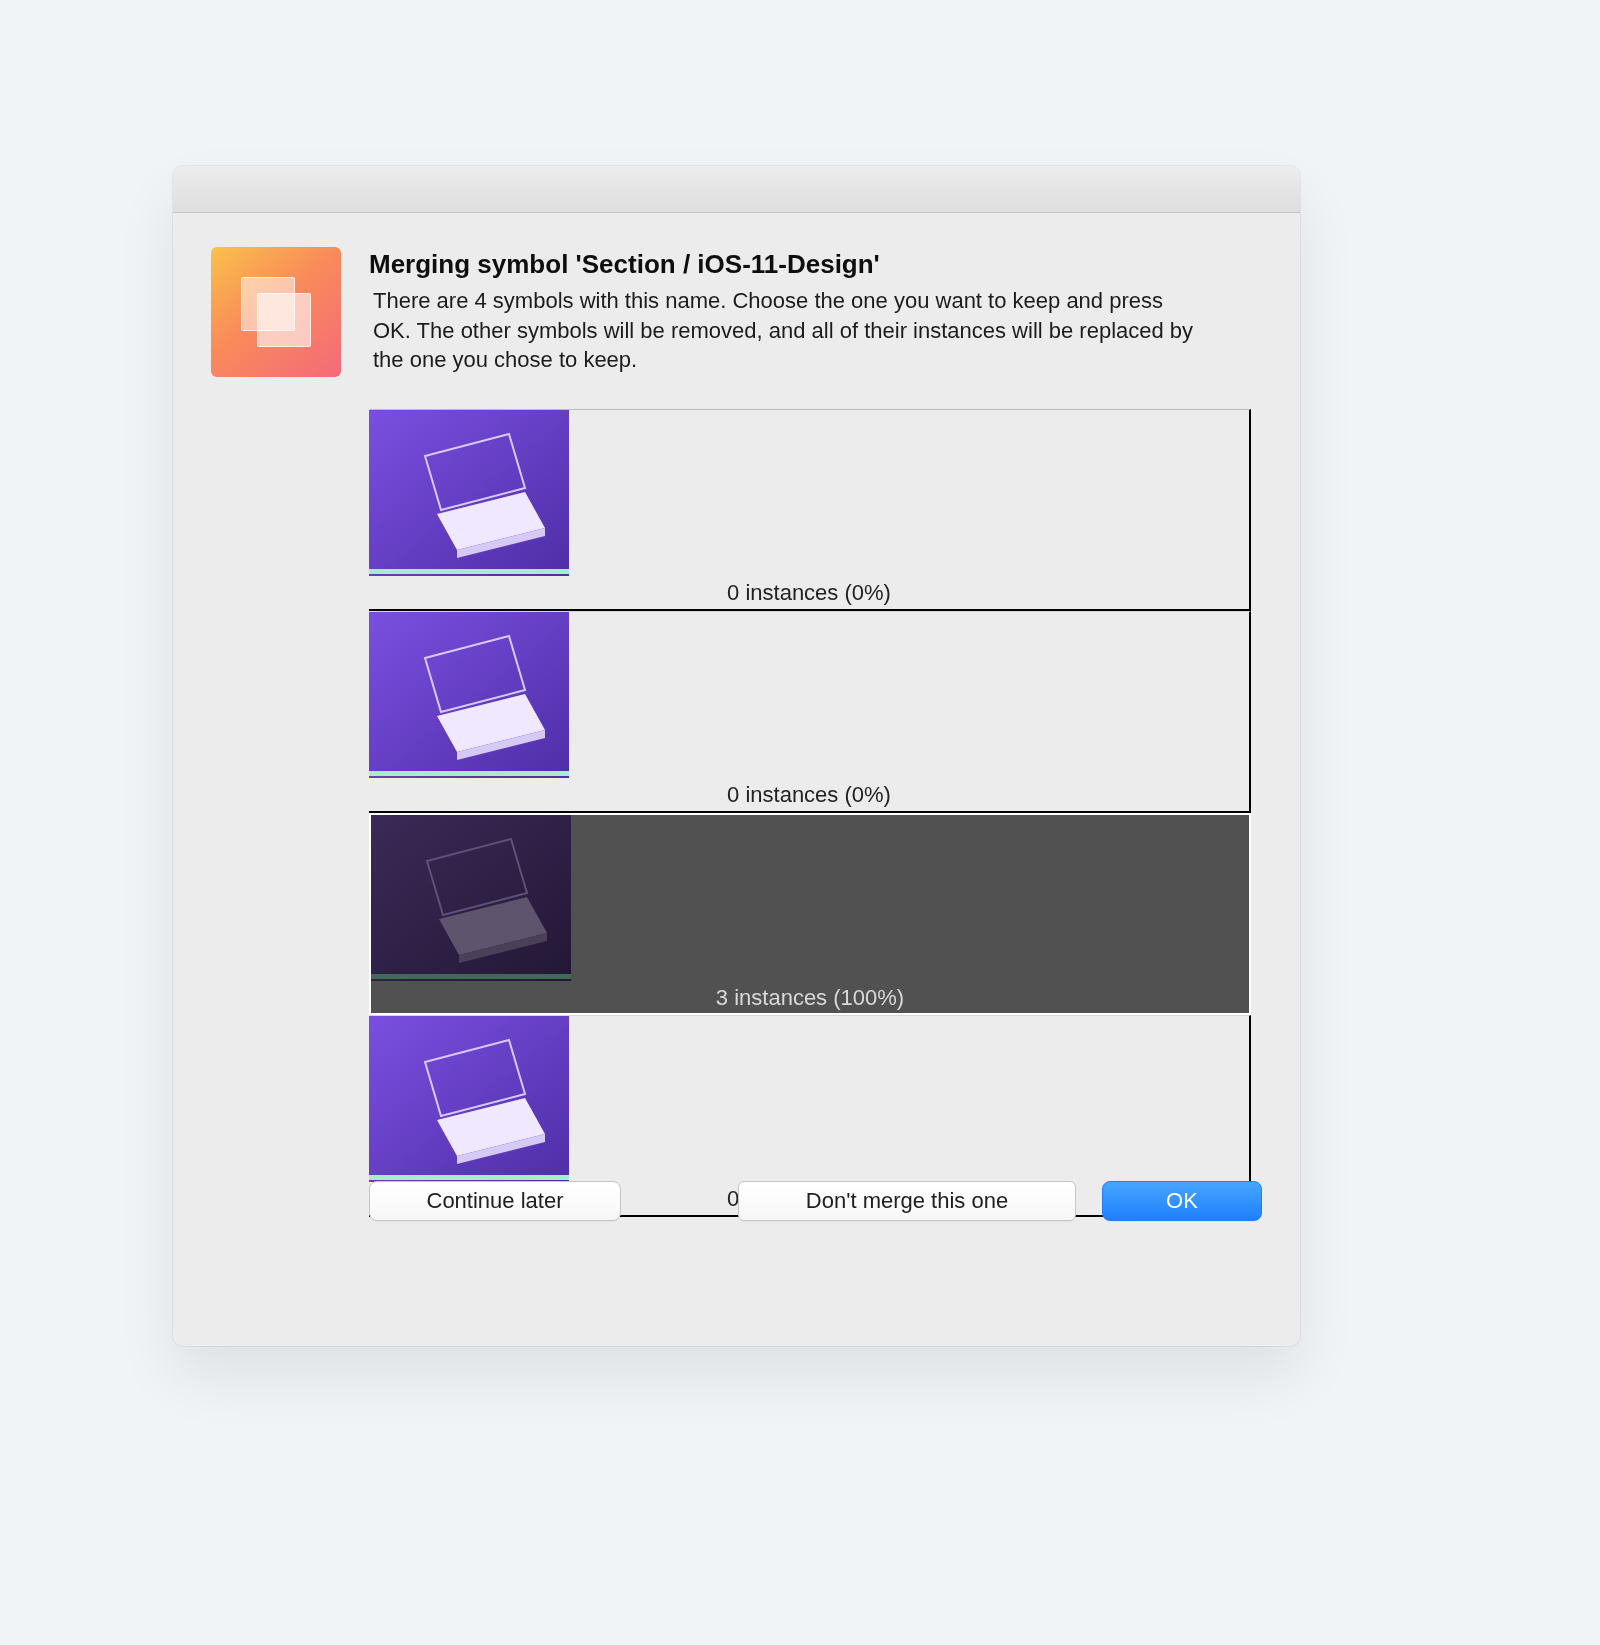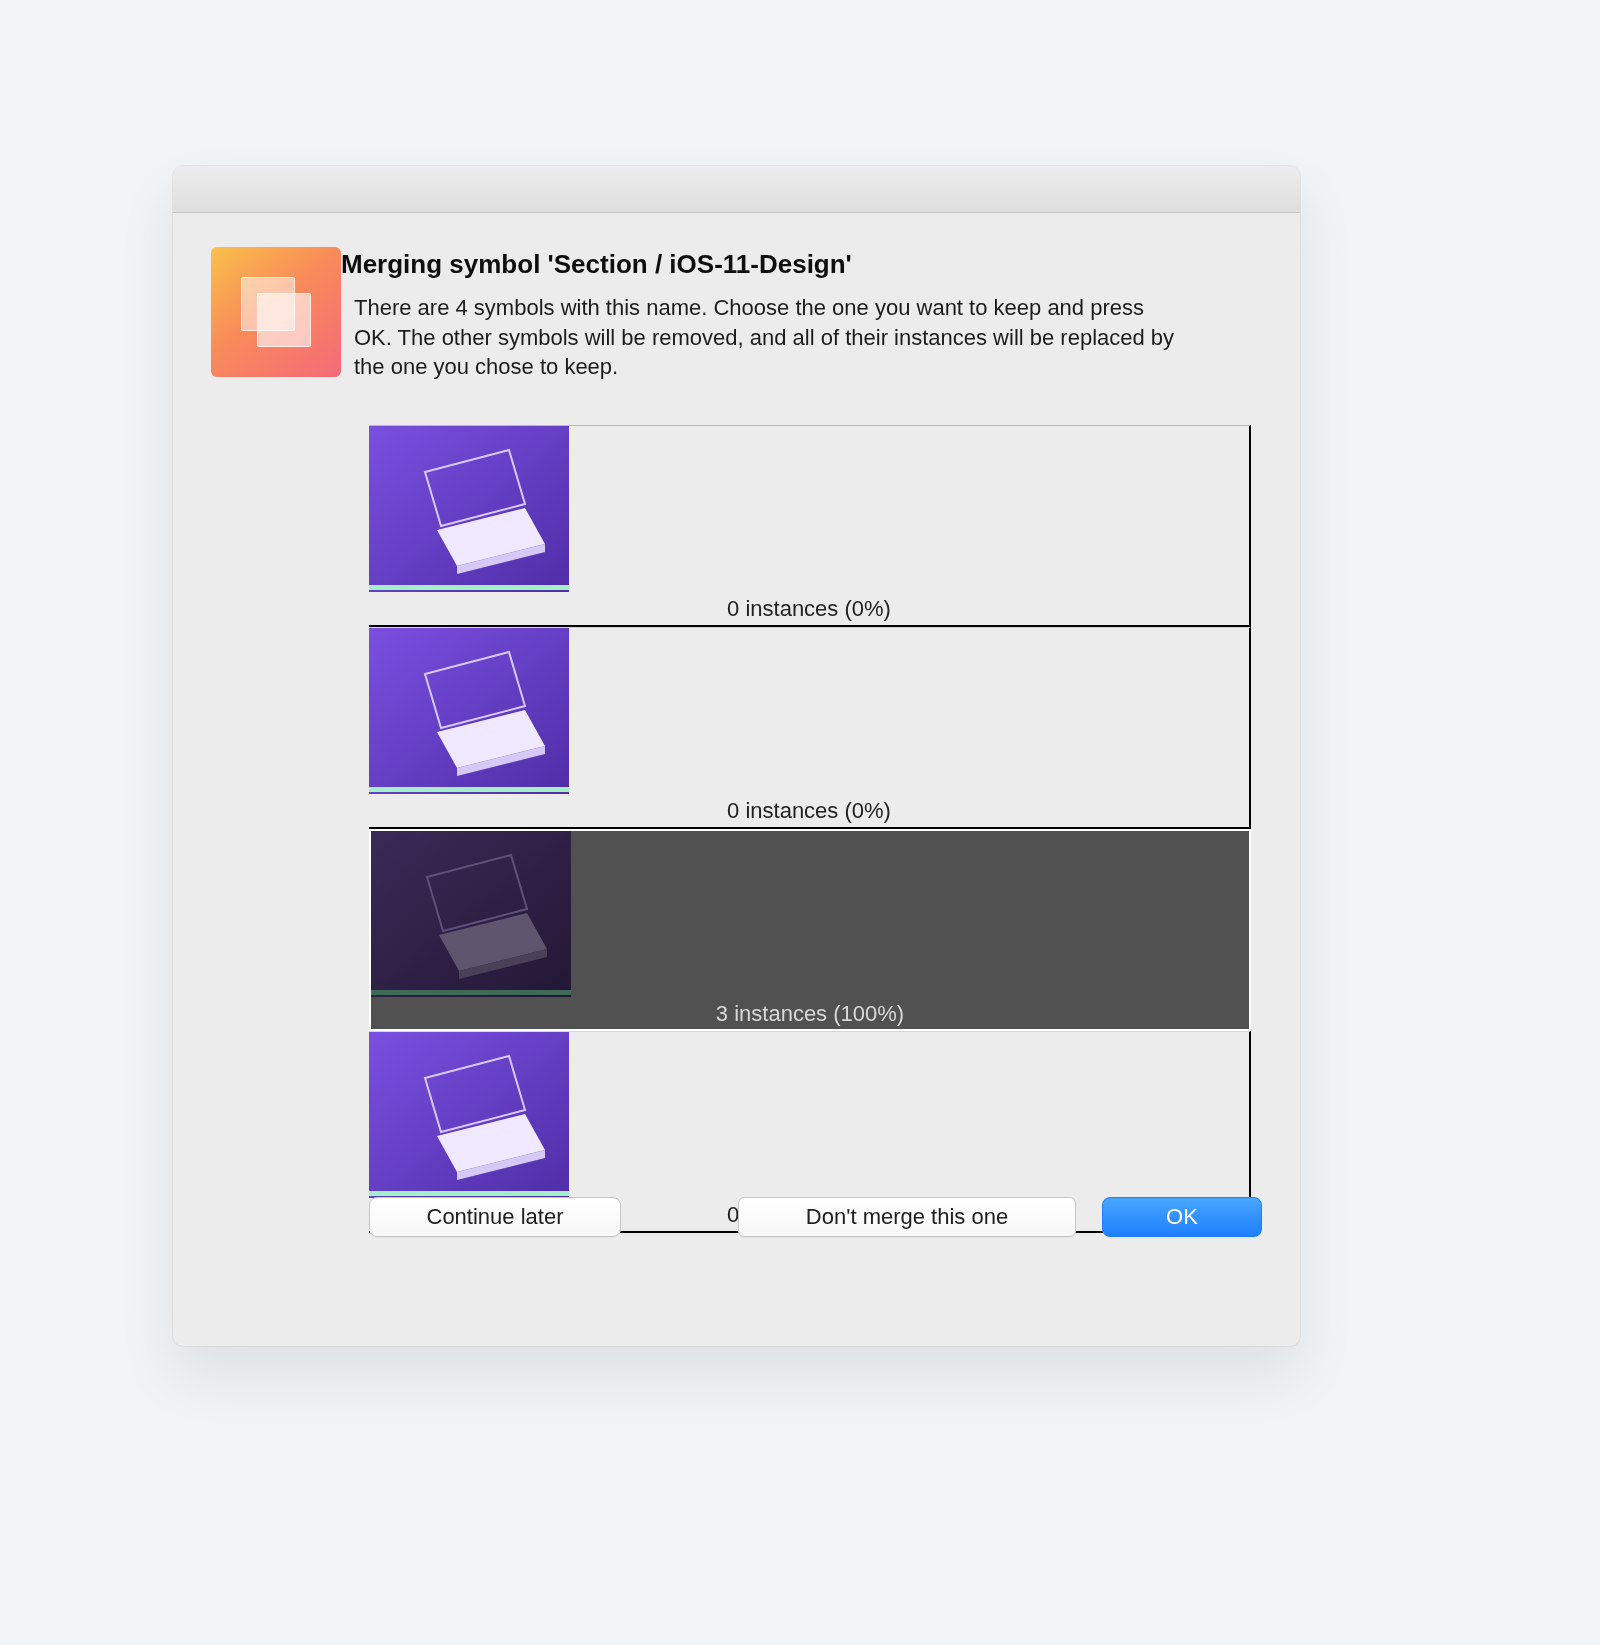--- a/index.html
+++ b/index.html
@@ -33,20 +33,21 @@
 
   .content {
     position: relative;
     padding: 34px 38px 38px 38px;
     box-sizing: border-box;
   }
 
   .header-row {
     display: flex;
     align-items: flex-start;
+    gap: 28px;
   }
 
   .app-icon {
     width: 130px;
     height: 130px;
     flex: 0 0 130px;
     background: linear-gradient(140deg, #f9c14b 0%, #f98b5a 45%, #f46a7a 100%);
     border-radius: 6px;
     position: relative;
   }
@@ -68,21 +69,21 @@
     font-weight: 700;
     font-size: 26px;
     margin: 0 0 6px 0;
     color: #0e0e0e;
   }
 
   .desc {
     font-size: 22px;
     line-height: 1.35;
     color: #1c1c1c;
-    margin: 13px;
+    margin: 4px;
     max-width: 830px;
   }
 
   .options {
     margin-left: 158px;
     margin-top: 30px;
     width: 882px;
   }
 
   .option {

